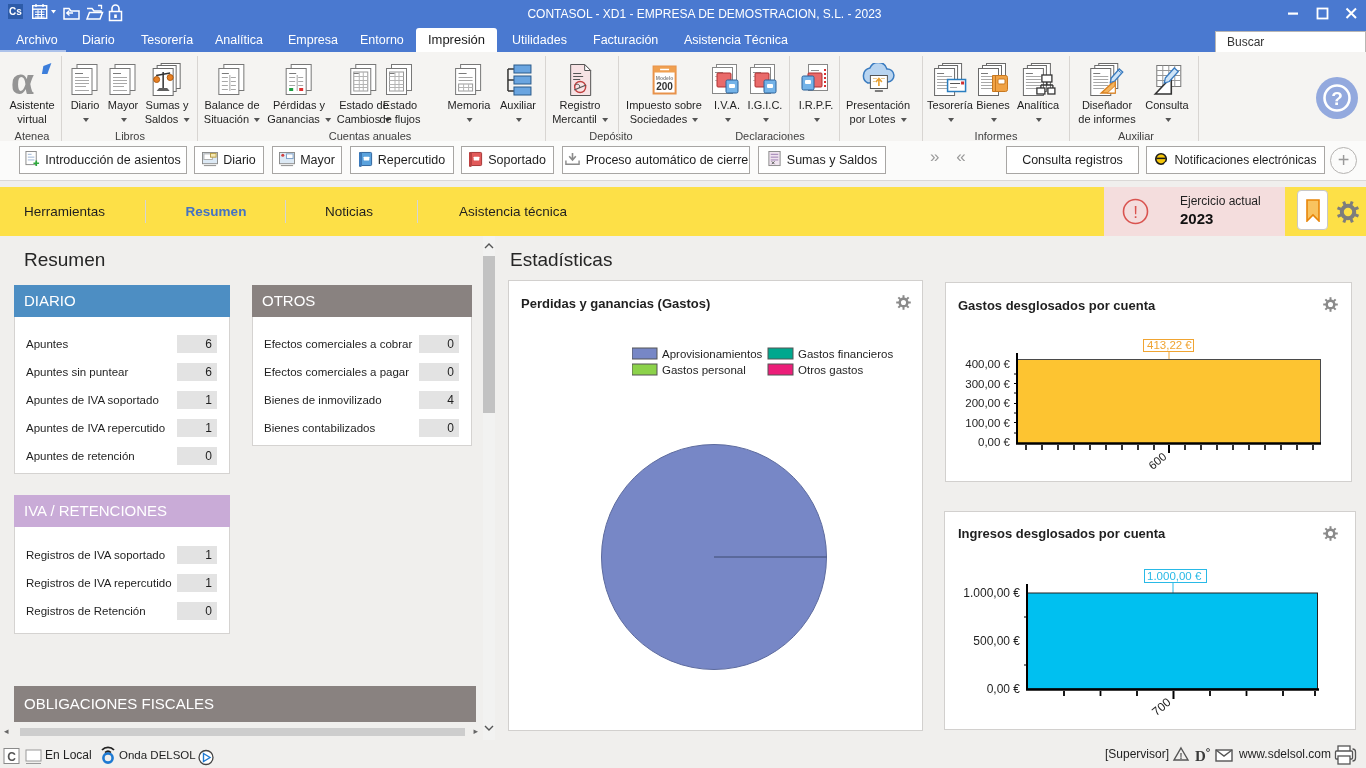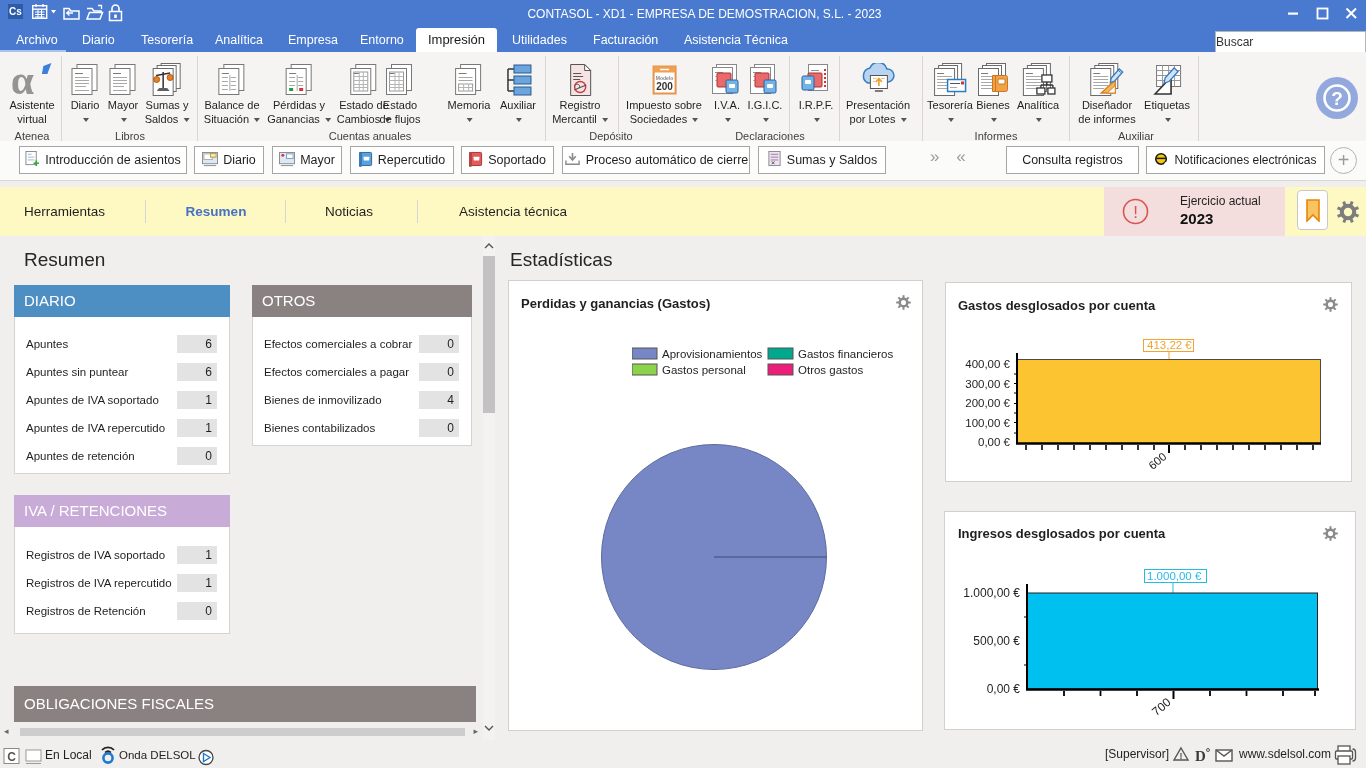--- a/index.html
+++ b/index.html
@@ -8,39 +8,39 @@
 
 
 #titlebar { position:absolute; left:0; top:0; width:1366px; height:28px; background:#4a79d0; }
 #title { position:absolute; left:43px; top:7px; width:1323px; text-align:center; color:#fff; font-size:12px; }
 #cslogo { position:absolute; left:8px; top:4px; width:15px; height:15px; background:#2d5ba8; color:#fff; font-size:10px; font-weight:bold; text-align:center; line-height:15px; }
 
 
 #menubar { position:absolute; left:0; top:28px; width:1366px; height:24px; background:#4a79d0; }
 .mitem { position:absolute; top:0; height:24px; line-height:24px; color:#fff; font-size:12.5px; text-align:center; }
 #mtab-sel { position:absolute; left:416px; top:0; width:81px; height:24px; background:#fff; border-radius:3px 3px 0 0; color:#1a1a1a; font-size:13px; text-align:center; line-height:24px; }
-#buscar { position:absolute; left:1215px; top:3px; width:151px; height:22px; background:#fff; border:1px solid #b8b6b4; border-bottom:1px solid #8a8886; color:#333; font-size:12px; line-height:20px; }
+#buscar { position:absolute; left:1215px; top:3px; width:151px; height:22px; background:#fff; border:1px solid #b8b6b4; border-bottom:1px solid #8a8886; color:#333; font-size:12px; line-height:20px; padding-left:11px; }
 
 
 #ribbon { position:absolute; left:0; top:52px; width:1366px; height:95px; background:#f5f4f2; border-bottom:1px solid #c9c6c3; }
 .rsep { position:absolute; top:4px; width:1px; height:86px; background:#d8d5d2; }
 
 .rbtn { position:absolute; top:11px; transform:translateX(-50%); text-align:center; font-size:11px; color:#1f1f1f; line-height:14px; white-space:nowrap; }
 .rbtn svg { display:block; margin:0 auto 1px; }
 .rgroup { position:absolute; top:78px; font-size:11px; color:#3f3f3f; text-align:center; white-space:nowrap; }
 .darr { display:inline-block; width:0; height:0; border-left:3px solid transparent; border-right:3px solid transparent; border-top:4px solid #555; vertical-align:middle; margin-left:2px; }
 #helpcircle { position:absolute; left:1316px; top:25px; width:42px; height:42px; border-radius:50%; background:#93a9de; }
 
 
 #toolbar { position:absolute; left:0; top:141px; width:1366px; height:40px; background:#fbfbfa; border-bottom:1px solid #dad8d6; }
 .tbtn { position:absolute; top:5px; height:28px; background:#fff; border:1px solid #a8a6a4; font-size:12.5px; color:#1f1f1f; line-height:26px; text-align:center; white-space:nowrap; }
 .tbtn svg { vertical-align:-3px; margin-right:5px; }
 
 
-#tabrow { position:absolute; left:0; top:187px; width:1366px; height:49px; background:#fef9c3; }
+#tabrow { position:absolute; left:0; top:187px; width:1366px; height:49px; background:#fde047; }
 .vtab { position:absolute; top:0; height:49px; line-height:49px; font-size:13.5px; color:#1f1f1f; text-align:center; }
 .vsep { position:absolute; top:13px; width:1px; height:23px; background:#d5d5d5; }
 #ejercicio { position:absolute; left:1104px; top:0; width:181px; height:49px; background:#f4dddd; }
 #bookmarkbtn { position:absolute; left:1297px; top:3px; width:31px; height:40px; background:#fff; border:1px solid #c8c8c8; border-radius:4px; }
 
 
 #content { position:absolute; left:0; top:236px; width:1366px; height:504px; background:#f0efed; }
 .panel { position:absolute; background:#fff; border:1px solid #d5d3d1; }
 .phead { position:absolute; left:-1px; top:-1px; right:-1px; height:32px; color:#fff; font-size:15px; line-height:32px; padding-left:10px; }
 .prow { position:absolute; left:11px; right:12px; height:18px; font-size:11.5px; color:#1f1f1f; line-height:18px; }
@@ -442,21 +442,21 @@
             <line x1="7.5" y1="7.5" x2="31.5" y2="7.5"></line>
             <line x1="7.5" y1="12.5" x2="31.5" y2="12.5"></line>
             <line x1="7.5" y1="17.5" x2="31.5" y2="17.5"></line>
         <line x1="13.5" y1="2.5" x2="13.5" y2="23.5"></line>
             <line x1="19.5" y1="2.5" x2="19.5" y2="23.5"></line>
             <line x1="25.5" y1="2.5" x2="25.5" y2="23.5"></line>
           </g>
         <path d="M6 31 l16 -17 v17 z" fill="#fff" stroke="#333" stroke-width="1.6"></path>
         <path d="M16 15 l9 -10 l4 3.5 l-9 10 l-5 1.5 z" fill="#cfe4f7" stroke="#3a7bbf" stroke-width="1.3"></path>
       </svg>
-      <div>Etiquetas</div>
+      <div>Consulta</div>
         <div><span class="darr"></span></div>
     </div>
 
     <div class="rgroup" style="left:6px; width:52px;">Atenea</div>
     <div class="rgroup" style="left:95px; width:70px;">Libros</div>
     <div class="rgroup" style="left:310px; width:120px;">Cuentas anuales</div>
     <div class="rgroup" style="left:580px; width:62px;text-decoration:underline;">Depósito</div>
     <div class="rgroup" style="left:720px; width:100px;">Declaraciones</div>
     <div class="rgroup" style="left:966px; width:60px;">Informes</div>
     <div class="rgroup" style="left:1108px; width:56px;">Auxiliar</div>

